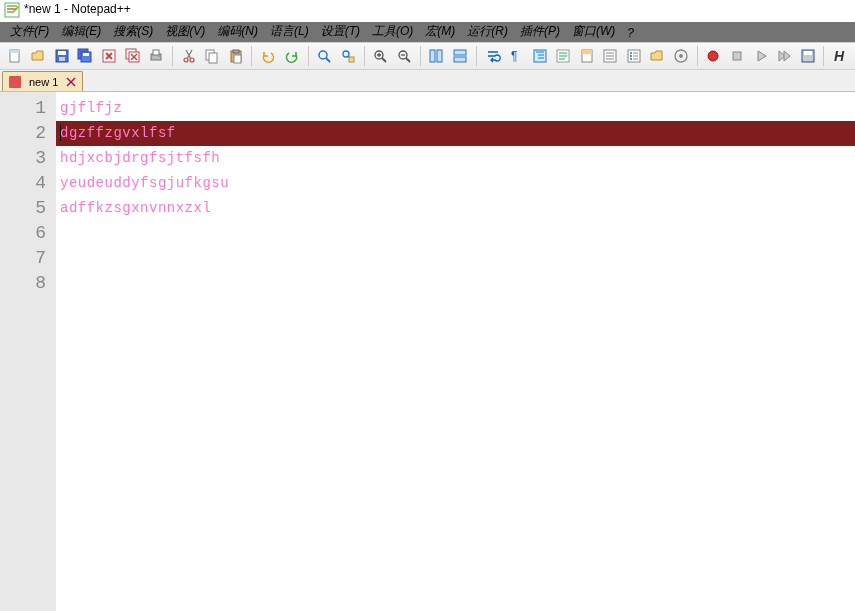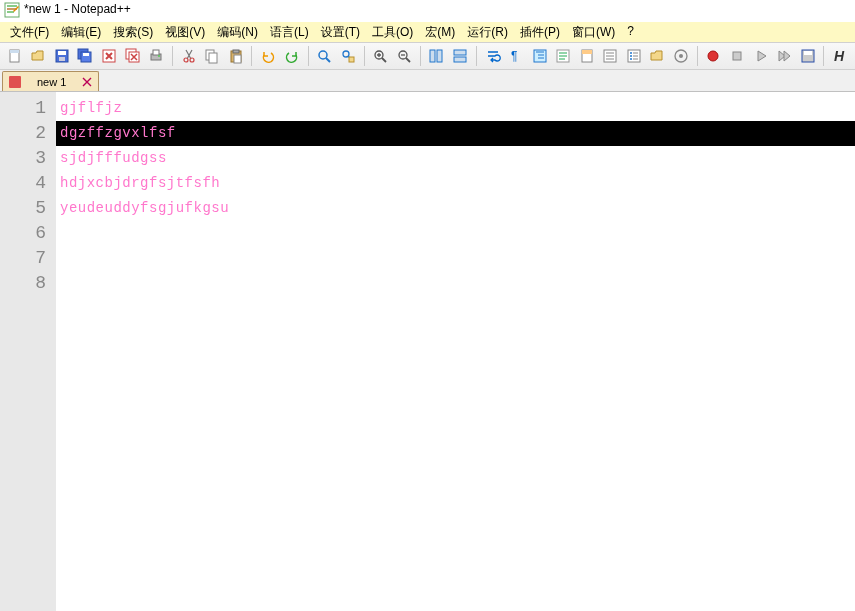--- a/index.html
+++ b/index.html
@@ -1,34 +1,34 @@
 <!DOCTYPE html>
 <html><head>
 <meta charset="utf-8">
 <style>
 * { margin: 0; padding: 0; box-sizing: border-box; }
 body { font-family: "Microsoft YaHei", "SimSun", Tahoma, sans-serif; font-size: 12px; background: #fff; width: 855px; height: 611px; overflow: hidden; }
 .titlebar { height: 22px; background: #fff; display: flex; align-items: flex-start; padding: 2px 4px; }
 .titlebar .appicon { width: 16px; height: 16px; margin-right: 4px; }
 .titlebar .title { font-size: 12px; color: #000; }
-.menubar { height: 20px; background: #fef9c3; display: flex; align-items: flex-start; padding: 0 4px; }
+.menubar { height: 20px; background: #737373; display: flex; align-items: flex-end; padding: 0 4px; font-style: italic; }
 .menubar .menuitem { padding: 2px 6px; cursor: default; }
 .toolbar { height: 28px; background: linear-gradient(#f8f8f8,#ececec); border-top: 1px solid #d0d0d0; border-bottom: 1px solid #d0d0d0; display: flex; align-items: center; padding: 0 4px; gap: 2px; }
 .toolbar .sep { width: 1px; height: 20px; background: #c8c8c8; margin: 0 3px; }
 .tbtn { width: 22px; height: 22px; display: flex; align-items: center; justify-content: center; border: 1px solid transparent; border-radius: 2px; }
 .tabbar { height: 22px; background: #f0f0f0; border-bottom: 1px solid #c0c0c0; display: flex; align-items: end; padding-left: 2px; }
-.tab { height: 20px; background: #f6e7c1; border: 1px solid #b09060; border-bottom: none; border-radius: 2px 2px 0 0; display: flex; align-items: center; padding: 0 6px; gap: 16px; font-size: 11px; }
+.tab { height: 20px; background: #f6e7c1; border: 1px solid #b09060; border-bottom: none; border-radius: 2px 2px 0 0; display: flex; align-items: center; padding: 0 6px; gap: 8px; font-size: 11px; }
 .tab .tabicon { width: 12px; height: 12px; background: #e05050; border-radius: 1px; }
 .tab .tabclose { width: 10px; height: 10px; }
 .editor { display: flex; height: calc(611px - 22px - 20px - 28px - 22px); background: #fff; }
 .gutter { width: 56px; background: #e8e8e8; text-align: right; padding-top: 4px; }
 .gutter .ln { height: 25px; line-height: 25px; font-family: Consolas, "Courier New", monospace; font-size: 18px; color: #888; padding-right: 10px; }
 .code { flex: 1; padding-top: 4px; font-family: Consolas, "Courier New", monospace; font-size: 14px; }
 .code .line { height: 25px; line-height: 25px; padding-left: 4px; color: #ff77cc; letter-spacing: 0.5px; }
-.code .line.current { background: #000000; }
+.code .line.current { background: #7f1d1d; }
 .caret { display:inline-block; width:1px; height:16px; background:#000; vertical-align:middle; margin-right:-1px; }
 </style>
 </head>
 <body>
 
 <div class="titlebar">
   <span class="appicon">
     <svg width="16" height="16" viewBox="0 0 16 16">
         <rect x="1" y="1" width="14" height="14" fill="#fff" stroke="#6a6"></rect>
         <rect x="3" y="3" width="10" height="2" fill="#8c8"></rect>
@@ -286,17 +286,17 @@
       <div class="ln">3</div>
       <div class="ln">4</div>
       <div class="ln">5</div>
       <div class="ln">6</div>
       <div class="ln">7</div>
       <div class="ln">8</div>
     </div>
   <div class="code" id="code">
       <div class="line">gjflfjz</div>
       <div class="line current"><span class="caret"></span>dgzffzgvxlfsf</div>
-      <div class="line">sjdjfffudgss</div>
       <div class="line">hdjxcbjdrgfsjtfsfh</div>
       <div class="line">yeudeuddyfsgjufkgsu</div>
+      <div class="line">adffkzsgxnvnnxzxl</div>
     </div>
 </div>
 
 </body></html>

